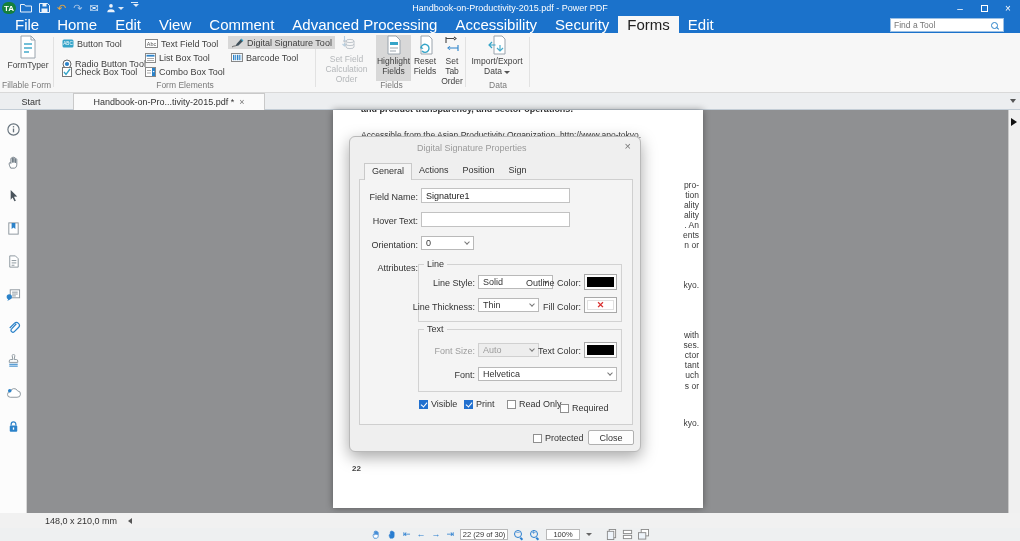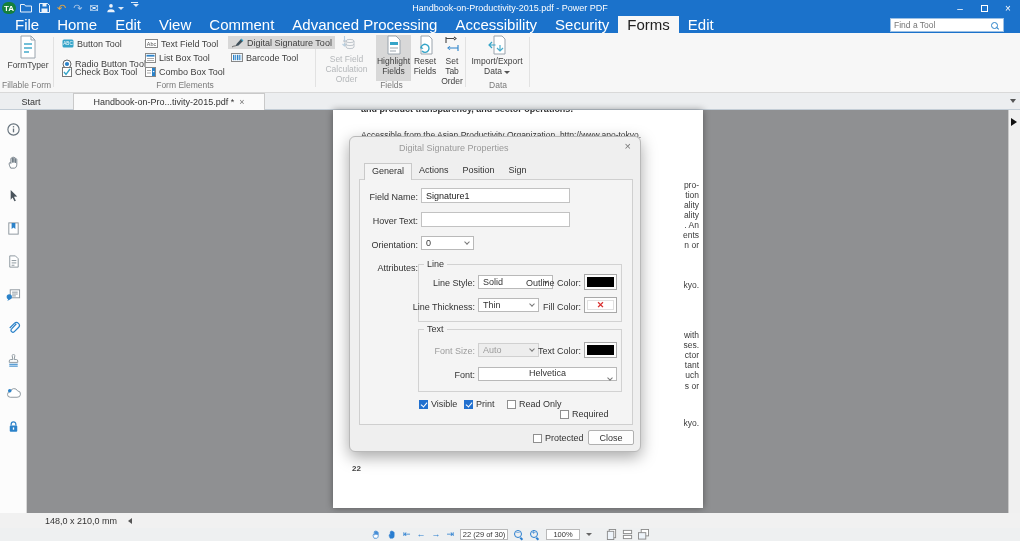--- a/index.html
+++ b/index.html
@@ -66,21 +66,21 @@
   .panel-expand { position:absolute; top:8px; left:2px; width:0; height:0; border-top:4px solid transparent; border-bottom:4px solid transparent; border-left:6px solid #111; }
   .page { position:absolute; left:306px; top:0; width:370px; height:398px; background:#fff; box-shadow:0 0 7px rgba(0,0,0,.4); }
   .page-topline { position:absolute; top:0; left:28px; right:16px; height:5px; overflow:hidden; }
   .page-topline span { display:block; margin-top:-6px; font-size:9px; font-weight:bold; color:#2f2f2f; }
   .citation { position:absolute; top:20px; left:28px; font-size:8.5px; color:#3a3a3a; white-space:nowrap; }
   .frag { position:absolute; right:4px; font-size:8.5px; color:#3a3a3a; white-space:nowrap; }
   .pageno { position:absolute; left:19px; top:354px; font-size:8px; color:#444; font-weight:bold; }
 
   
   .dialog { position:absolute; left:349px; top:136px; width:292px; height:316px; background:#efefef; border:1px solid #b9b9b9; border-radius:6px; box-shadow:0 5px 16px rgba(0,0,0,.35); font-size:9px; }
-  .dlg-title { position:absolute; top:6px; left:13px; color:#9a9a9a;padding-left:36px; }
+  .dlg-title { position:absolute; top:6px; left:31px; color:#9a9a9a;padding-left:36px; }
   .dlg-close { position:absolute; top:3px; right:9px; color:#777; font-size:11px; }
   .dlg-tabs { position:absolute; top:26px; left:14px; display:flex; height:17px; }
   .dlg-tab { padding:2px 7px 0; color:#333; }
   .dlg-tab.active { background:#f4f4f4; border:1px solid #c9c9c9; border-bottom:0; position:relative; z-index:2; }
   .dlg-panel { position:absolute; top:42px; left:9px; width:274px; height:246px; border:1px solid #cfcfcf; background:#f4f4f4; }
   .flabel { position:absolute; width:58px; text-align:right; color:#333; }
   .tinput { position:absolute; background:#fff; border:1px solid #c2c2c2; font-size:9px; padding:0 4px; font-family:"Liberation Sans",sans-serif; color:#222; }
   .combo { position:absolute; background:#fff; border:1px solid #b9b9b9; display:flex; align-items:center; padding:0 4px; color:#333; }
   .combo .chev { margin-left:auto; width:4px; height:4px; border-right:1.1px solid #777; border-bottom:1.1px solid #777; transform:rotate(45deg); margin-top:-2px; }
   .combo.disabled { background:#ededed; color:#9c9c9c; border-color:#d0d0d0; }
@@ -450,39 +450,39 @@
         <div class="combo disabled" style="left:59px; top:13px; width:61px; height:14px;">
           <span>Auto</span>
           <span class="chev"></span>
         </div>
         <div class="flabel" style="left:104px; top:16px;">Text Color:</div>
         <div class="swatch-btn" style="left:165px; top:12px;">
             <span class="swatch-black"></span>
           </div>
 
         <div class="flabel" style="left:2px; top:40px; width:54px;">Font:</div>
-        <div class="combo" style="left:59px; top:37px; width:139px; height:14px;flex-direction:column;">
+        <div class="combo" style="left:59px; top:37px; width:139px; height:14px;">
           <span>Helvetica</span>
           <span class="chev"></span>
         </div>
       </div>
 
       <div class="cbrow-item" style="left:59px; top:219px;">
         <span class="cb checked"></span>
         <span>Visible</span>
       </div>
       <div class="cbrow-item" style="left:104px; top:219px;">
         <span class="cb checked"></span>
         <span>Print</span>
       </div>
       <div class="cbrow-item" style="left:147px; top:219px;">
         <span class="cb"></span>
         <span>Read Only</span>
       </div>
-      <div class="cbrow-item" style="left:200px; top:229px;">
+      <div class="cbrow-item" style="left:200px; top:223px;">
         <span class="cb"></span>
         <span>Required</span>
       </div>
     </div>
 
     <div class="cbrow-item" style="left:183px; top:296px;">
       <span class="cb"></span>
       <span>Protected</span>
     </div>
     <button class="dlg-close-btn">Close</button>

